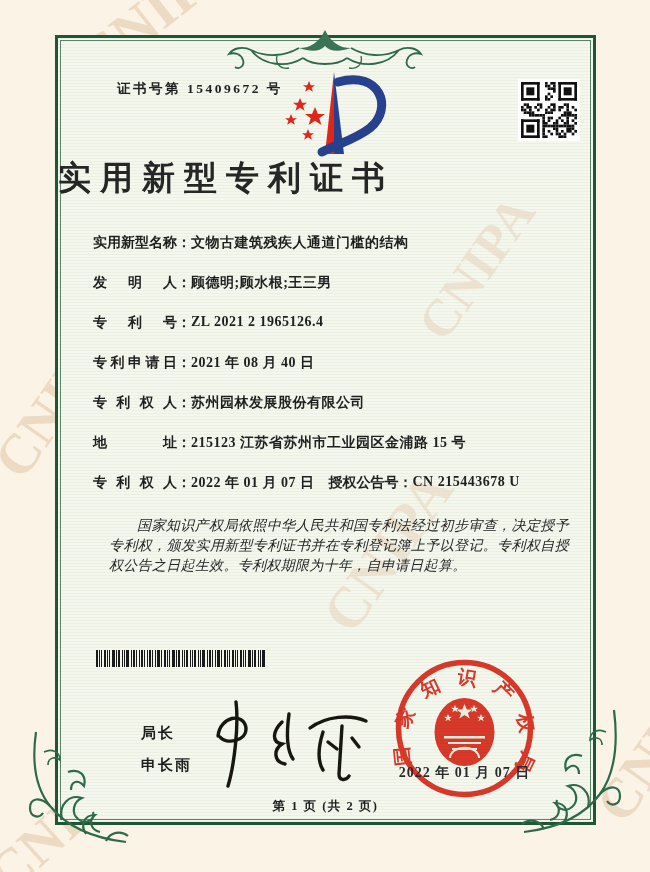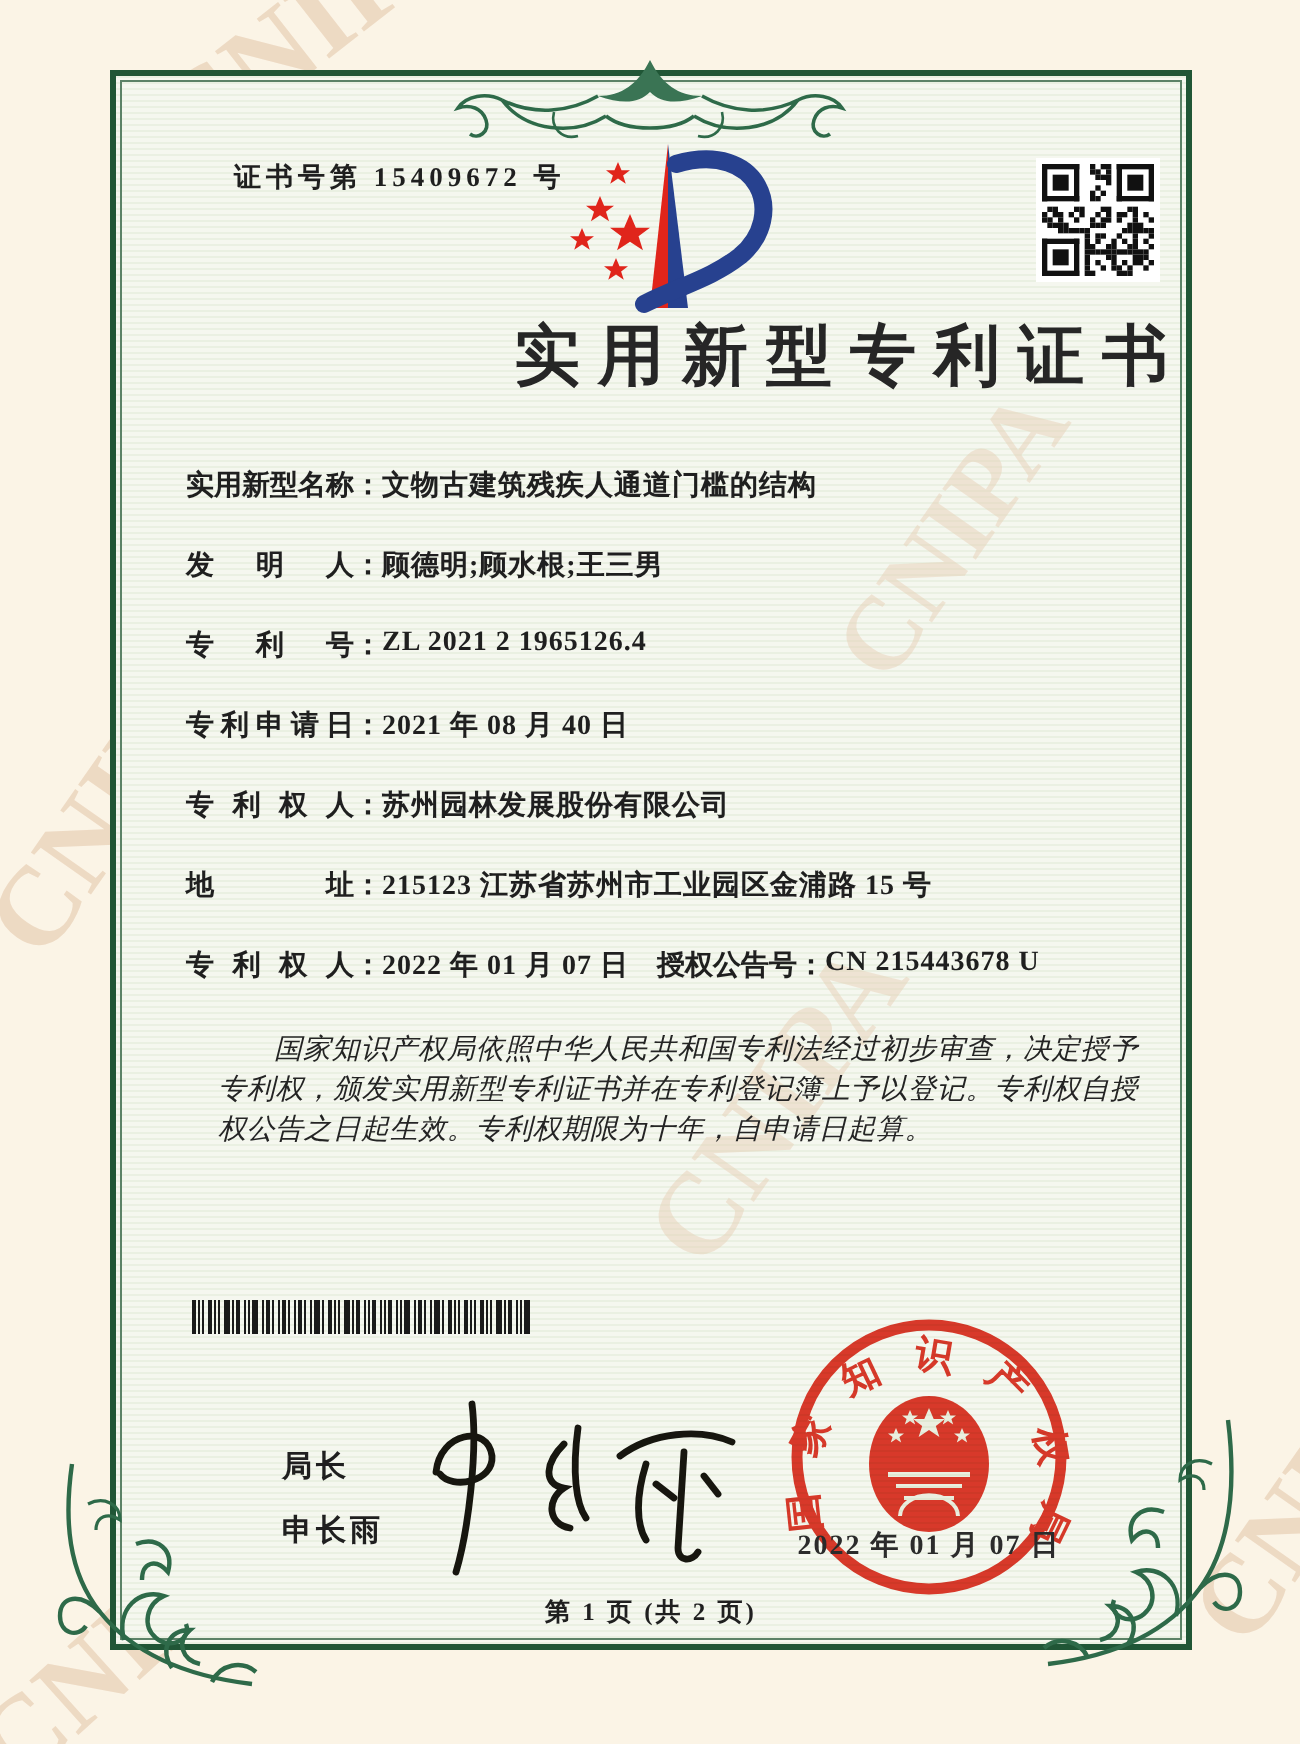--- a/index.html
+++ b/index.html
@@ -26,21 +26,21 @@
   }
   .cert::before{
     content:"";position:absolute;inset:2px;border:1px solid #5c8267;pointer-events:none;
   }
   .wm-in{position:absolute;font-weight:bold;color:#e7cdb3;opacity:.45;white-space:nowrap;pointer-events:none;}
   .wm-in1{left:338px;top:200px;font-size:52px;transform:rotate(-55deg);}
   .wm-in2{left:240px;top:480px;font-size:58px;transform:rotate(-55deg);}
   .cert-no{position:absolute;left:20px;top:42px;font-size:13.5px;letter-spacing:2.5px;font-weight:600;margin-left:39px;}
   .logo{position:absolute;left:220px;top:30px;}
   .qr{position:absolute;left:460px;top:41px;background:#fff;padding:3px;}
-  .title{position:absolute;left:0;right:0;top:118px;text-align:right;
+  .title{position:absolute;left:0;right:0;top:118px;text-align:left;
     font-size:33px;font-weight:700;letter-spacing:9px;color:#262626;}
   
   .rows{position:absolute;left:35px;top:196px;width:488px;font-size:14px;font-weight:600;}
   .row{display:flex;height:20px;margin-bottom:20px;white-space:nowrap;}
   .flabel{display:inline-block;width:84px;text-align:justify;text-align-last:justify;}
   .fvalue{letter-spacing:.5px;}
   .pair2{margin-left:14px;display:flex;}
   
   .body-text{position:absolute;left:35px;top:462px;width:492px;
     font-size:14px;line-height:20px;font-style:italic;letter-spacing:.3px;color:#242424;}

